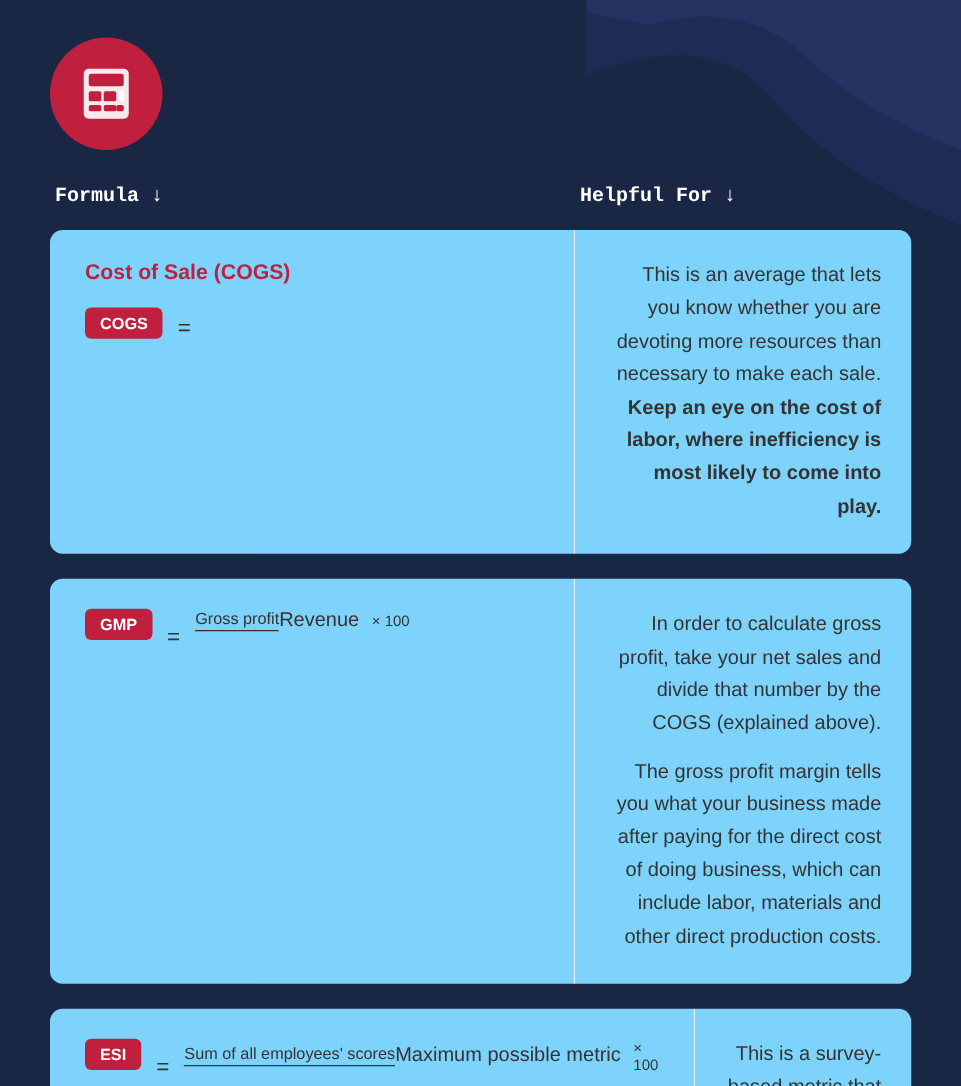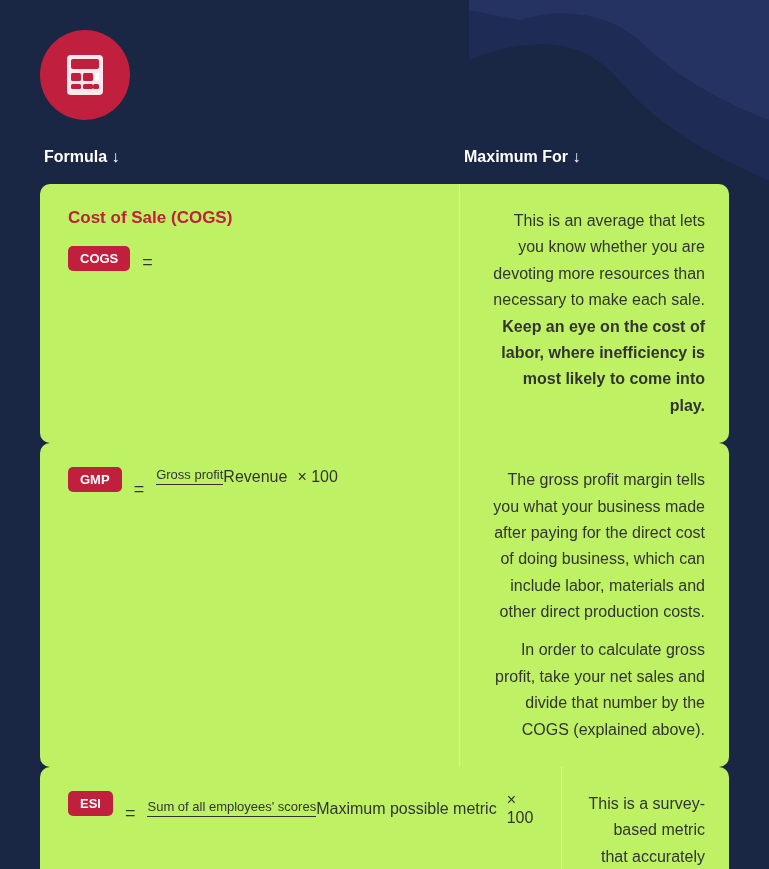--- a/index.html
+++ b/index.html
@@ -42,41 +42,43 @@
     .logo-circle svg {
       width: 52px;
       height: 52px;
     }
 
     
     .col-headers {
       display: flex;
       margin-bottom: 18px;
       padding: 0 4px;
+      font-family: Liberation Mono, monospace;
     }
 
     .col-header {
       color: #ffffff;
       font-size: 16px;
       font-weight: 700;
     }
 
     .col-header:first-child {
       flex: 0 0 420px;
     }
 
     .col-header:last-child {
       flex: 1;
     }
 
     
     .card {
-      background: #bef264;
+      background: #7dd3fc;
       border-radius: 10px;
       display: flex;
+      margin-bottom: 20px;
       overflow: hidden;
     }
 
     .card-left {
       flex: 0 0 420px;
       padding: 24px 28px;
       border-right: 1px solid #e8e8e8;
     }
 
     .card-right {
@@ -155,21 +157,21 @@
       white-space: nowrap;
     }
 
     .fraction .denominator {
       font-size: 16px;
       color: #333;
       white-space: nowrap;
     }
 
     .times-100 {
-      font-size: 16px;
+      font-size: 12px;
       color: #333;
     }
 
     
     .desc-text {
       font-size: 16px;
       color: #333;
       line-height: 1.65;
       text-align: right;
     }
@@ -200,21 +202,21 @@
       <rect x="24" y="24" width="10" height="8" rx="1.5" fill="#c0203e"></rect>
       <rect x="36" y="24" width="4" height="8" rx="1.5" fill="white"></rect>
       <rect x="12" y="35" width="10" height="5" rx="1.5" fill="#c0203e"></rect>
       <rect x="24" y="35" width="10" height="5" rx="1.5" fill="#c0203e"></rect>
       <rect x="34" y="35" width="6" height="5" rx="1.5" fill="#c0203e"></rect>
     </svg>
   </div>
 
   <div class="col-headers">
     <div class="col-header">Formula ↓</div>
-    <div class="col-header">Maximum For ↓</div>
+    <div class="col-header">Helpful For ↓</div>
   </div>
 
   <div class="card">
     <div class="card-left">
       <div class="card-title">
         <span>Cost of Sale (</span><span style="color:#c0203e;">COGS</span><span>)</span>
       </div>
       <div class="formula-row">
         <span class="badge">COGS</span>
         <span class="equals">=</span>
@@ -234,22 +236,22 @@
           <div class="fraction">
             <span class="numerator">Gross profit</span>
             <span class="denominator">Revenue</span>
           </div>
           <span class="times-100">× 100</span>
         </div>
       </div>
     </div>
     <div class="card-right">
       <div class="desc-text">
+        <p>In order to calculate gross profit, take your net sales and divide that number by the COGS (explained above).</p>
         <p>The gross profit margin tells you what your business made after paying for the direct cost of doing business, which can include labor, materials and other direct production costs.</p>
-        <p>In order to calculate gross profit, take your net sales and divide that number by the COGS (explained above).</p>
       </div>
     </div>
   </div>
 
   <div class="card">
     <div class="card-left">
       <div class="formula-row">
         <span class="badge">ESI</span>
         <span class="equals" style="margin-top:8px;">=</span>
         <div class="fraction-wrap">

